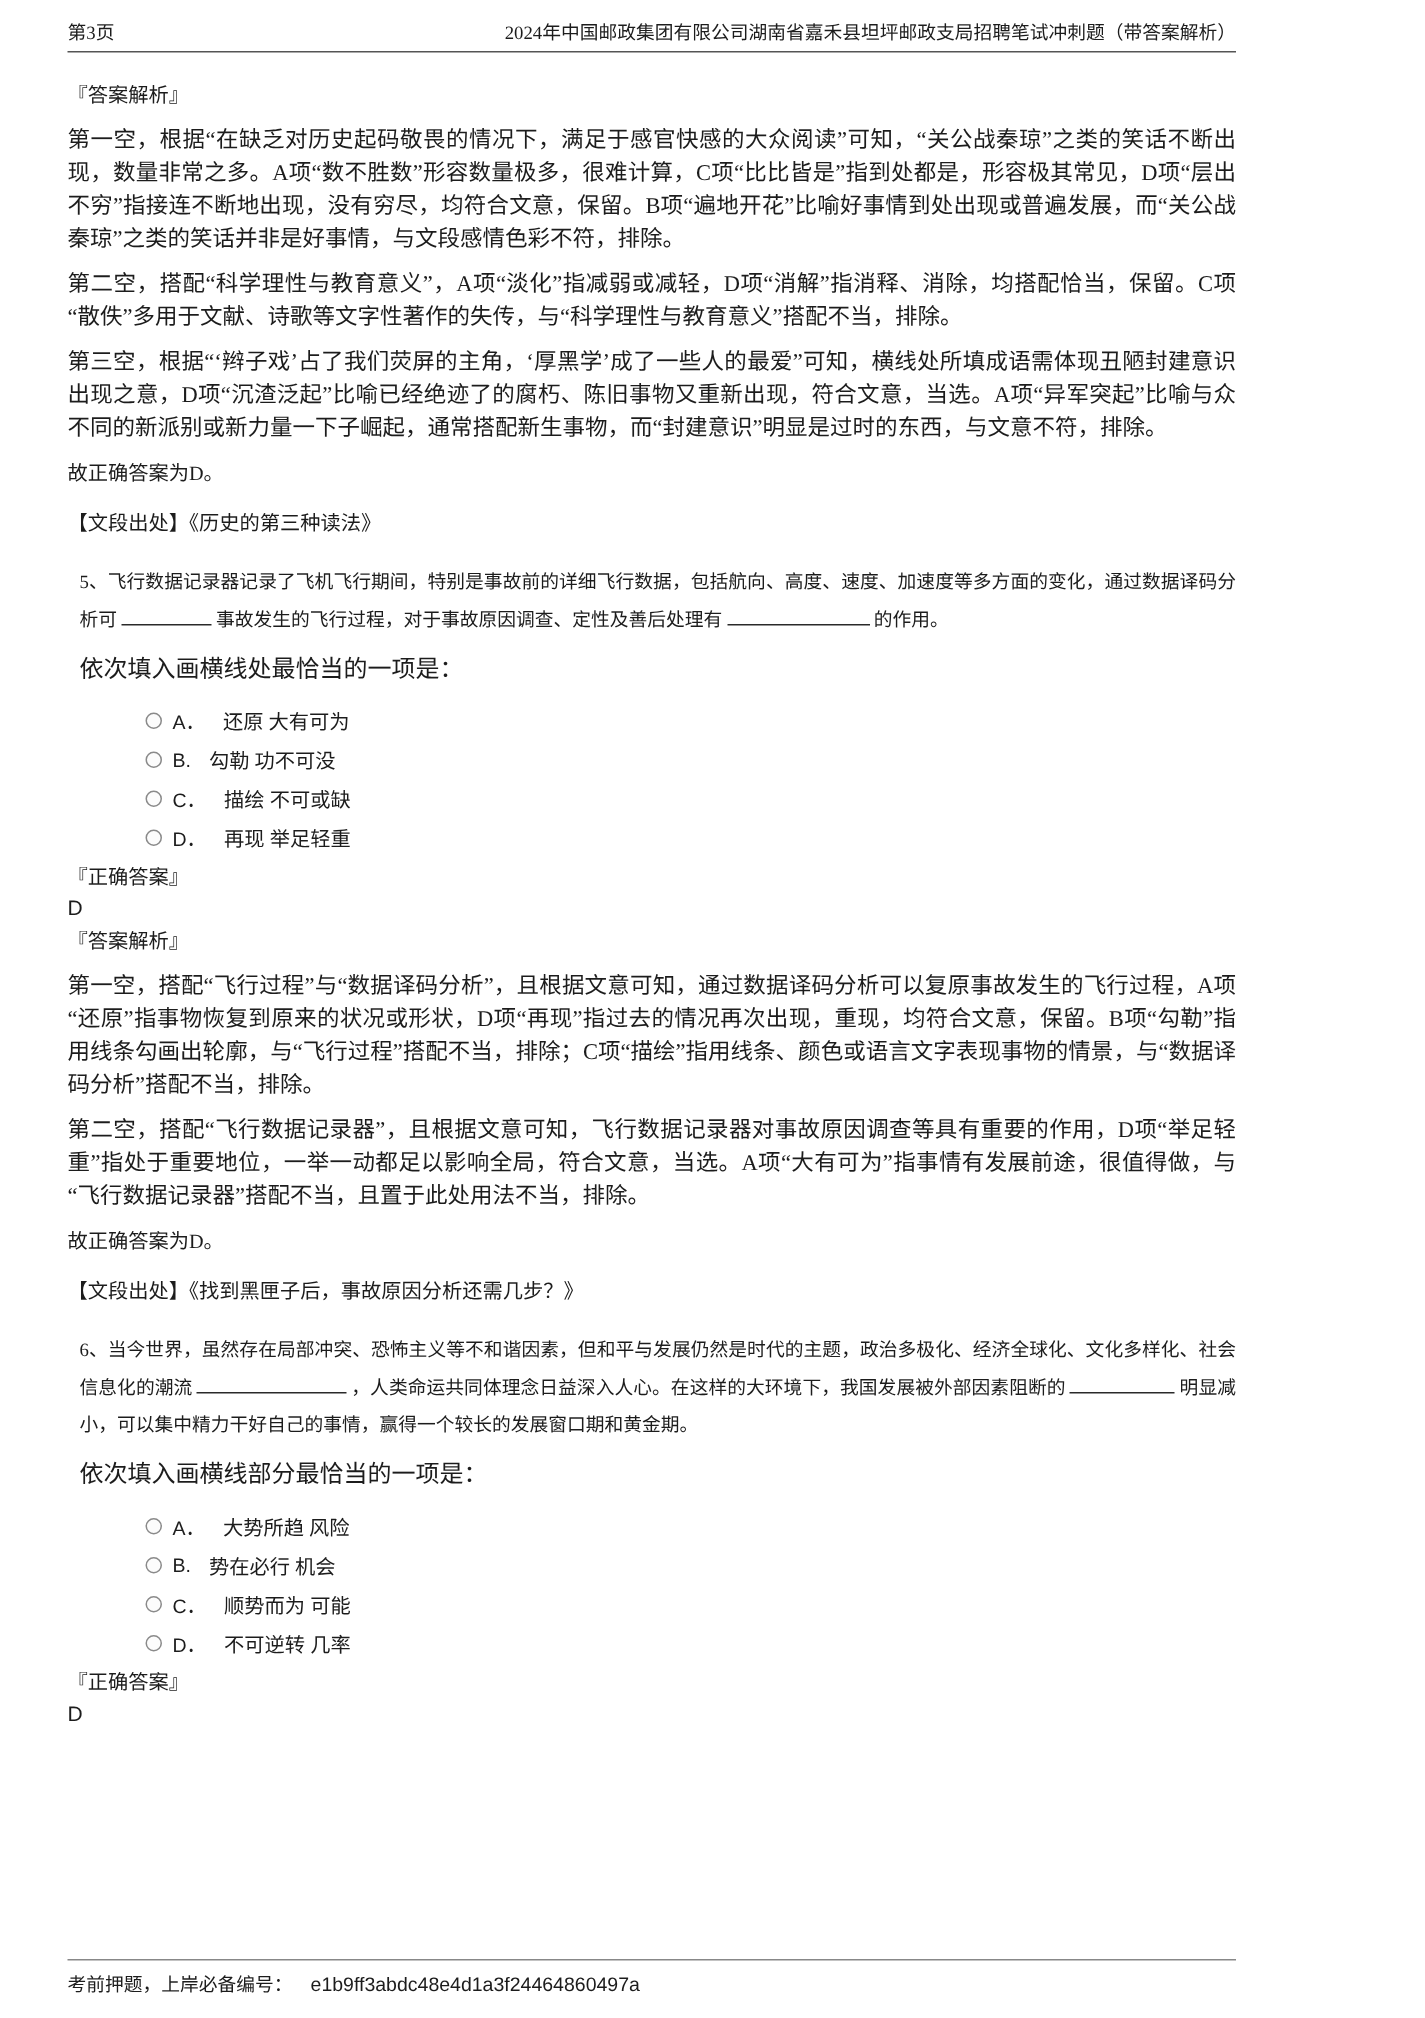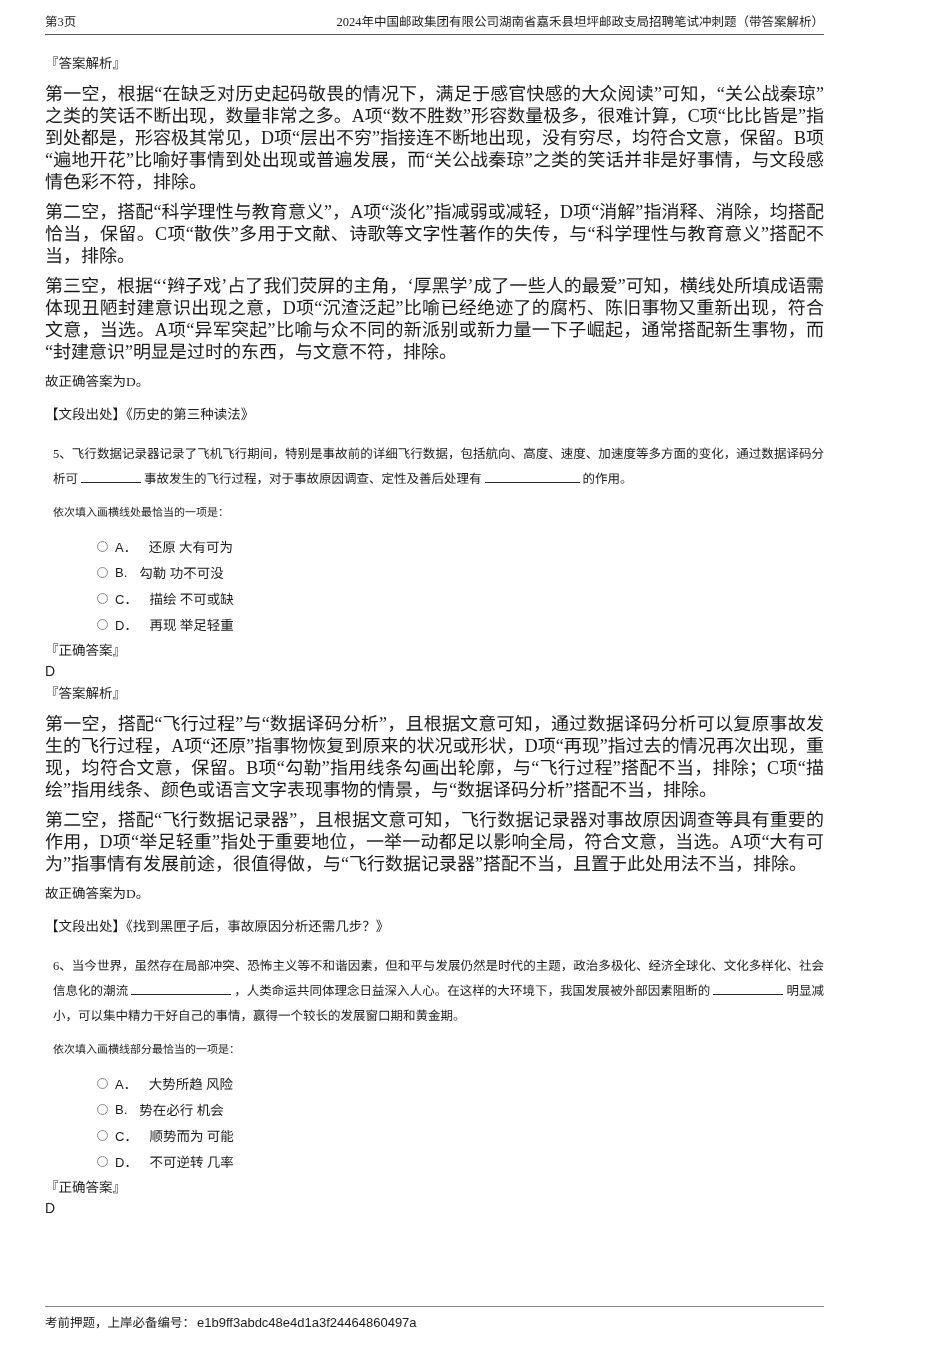--- a/index.html
+++ b/index.html
@@ -38,21 +38,21 @@
     margin: 0 45px;
     text-align: justify;
   }
   .analysis-label {
     margin-top: 18px;
     font-size: 13.5px;
     line-height: 22px;
   }
   p.analysis {
     margin: 8px 0 0 0;
-    font-size: 18px;
+    font-size: 15px;
     line-height: 22px;
   }
   .conclusion {
     margin-top: 8px;
     font-size: 13.5px;
     line-height: 22px;
   }
   .source {
     margin-top: 11px;
     font-size: 13.5px;
@@ -60,21 +60,21 @@
   }
   .question-stem {
     margin: 16px 0 0 0;
     padding-left: 8px;
     font-size: 12.5px;
     line-height: 25px;
   }
   .prompt {
     margin-top: 8px;
     padding-left: 8px;
-    font-size: 11px;
+    font-size: 16px;
     line-height: 25px;
   }
   .blank {
     display: inline-block;
     border-bottom: 1px solid #2a2a2a;
     height: 13px;
     vertical-align: baseline;
     margin: 0 3px;
   }
   .blank.w60  { width: 60px; }
@@ -122,21 +122,21 @@
     left: 45px;
     right: 45px;
     bottom: 14px;
     border-top: 1px solid #888;
     padding-top: 5px;
     display: flex;
     align-items: baseline;
     font-size: 12.5px;
   }
   .footer .code-wrap { display: flex; align-items: baseline; }
-  .footer .code-label { margin-right: 2px; }
+  .footer .code-label { margin-right: 12px; }
   .footer .code-value {
     font-family: Liberation Sans, sans-serif;
     font-size: 13px;
   }
 </style>
 </head>
 <body>
 
 <div class="page">
 

